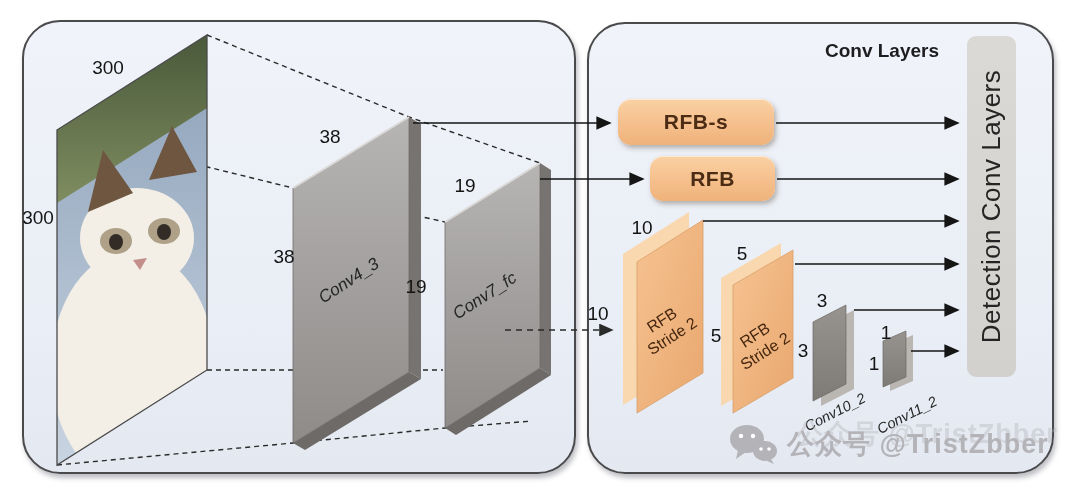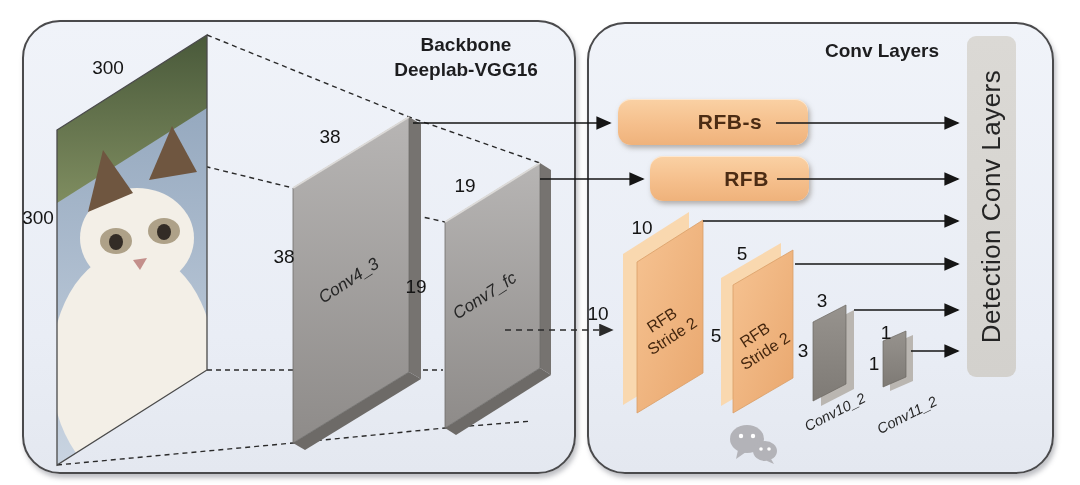--- a/index.html
+++ b/index.html
@@ -20,21 +20,21 @@
     position:absolute;transform:translate(-50%,-50%);
     font-size:19px;font-weight:bold;color:#1d1d1f;text-align:center;line-height:25px;
     white-space:nowrap;z-index:12;
   }
   
   .rfb-module{
     position:absolute;border-radius:13px;z-index:3;
     background:linear-gradient(180deg,#fad1a4 0%,#f5bf8c 55%,#efb27b 100%);
     box-shadow:2px 3px 5px rgba(120,110,100,.5), inset 0 1px 0 rgba(255,255,255,.5);
     display:flex;align-items:center;justify-content:center;
-    font-size:21px;font-weight:bold;color:#4c2c14;letter-spacing:.5px;padding-left:34px;
+    font-size:21px;font-weight:bold;color:#4c2c14;letter-spacing:.5px;
   }
   #rfbs-module{left:618px;top:99px;width:156px;height:46px;}
   #rfb-module{left:650px;top:156px;width:125px;height:45px;}
 
   
   #detection-bar{
     position:absolute;left:967px;top:36px;width:49px;height:341px;border-radius:9px;
     background:linear-gradient(180deg,#dbd9d5 0%,#d3d1cd 100%);z-index:3;
     display:flex;align-items:center;justify-content:center;
   }
@@ -70,24 +70,20 @@
   }
 </style>
 </head>
 <body>
 
 <div class="stage">
 
   <div class="panel" id="backbone-panel"></div>
   <div class="panel" id="extra-panel"></div>
 
-  <div class="panel-title" style="left:466px;top:57px;">
-    <div>Backbone</div>
-    <div>Deeplab-VGG16</div>
-  </div>
   <div class="panel-title" style="left:882px;top:50px;">Conv Layers</div>
 
   <div class="rfb-module" id="rfbs-module">
     <span>RFB-s</span>
   </div>
   <div class="rfb-module" id="rfb-module">
     <span>RFB</span>
   </div>
 
   <div id="detection-bar">
@@ -231,15 +227,16 @@
     <svg width="50" height="40" viewBox="0 0 50 40">
       <ellipse cx="19" cy="15" rx="17" ry="14" fill="#b3b3b8"></ellipse>
       <polygon points="10,26 8,35 18,28" fill="#b3b3b8"></polygon>
       <circle cx="13" cy="12" r="2.2" fill="#ffffff"></circle>
       <circle cx="25" cy="12" r="2.2" fill="#ffffff"></circle>
       <ellipse cx="37" cy="27" rx="12" ry="10" fill="#b3b3b8"></ellipse>
       <polygon points="43,35 46,40 38,36.5" fill="#b3b3b8"></polygon>
       <circle cx="33" cy="25" r="1.8" fill="#ffffff"></circle>
       <circle cx="41" cy="25" r="1.8" fill="#ffffff"></circle>
     </svg>
+    <span class="wm-text">公众号 @TristZbber</span>
   </div>
 
 </div>
 
 </body></html>

